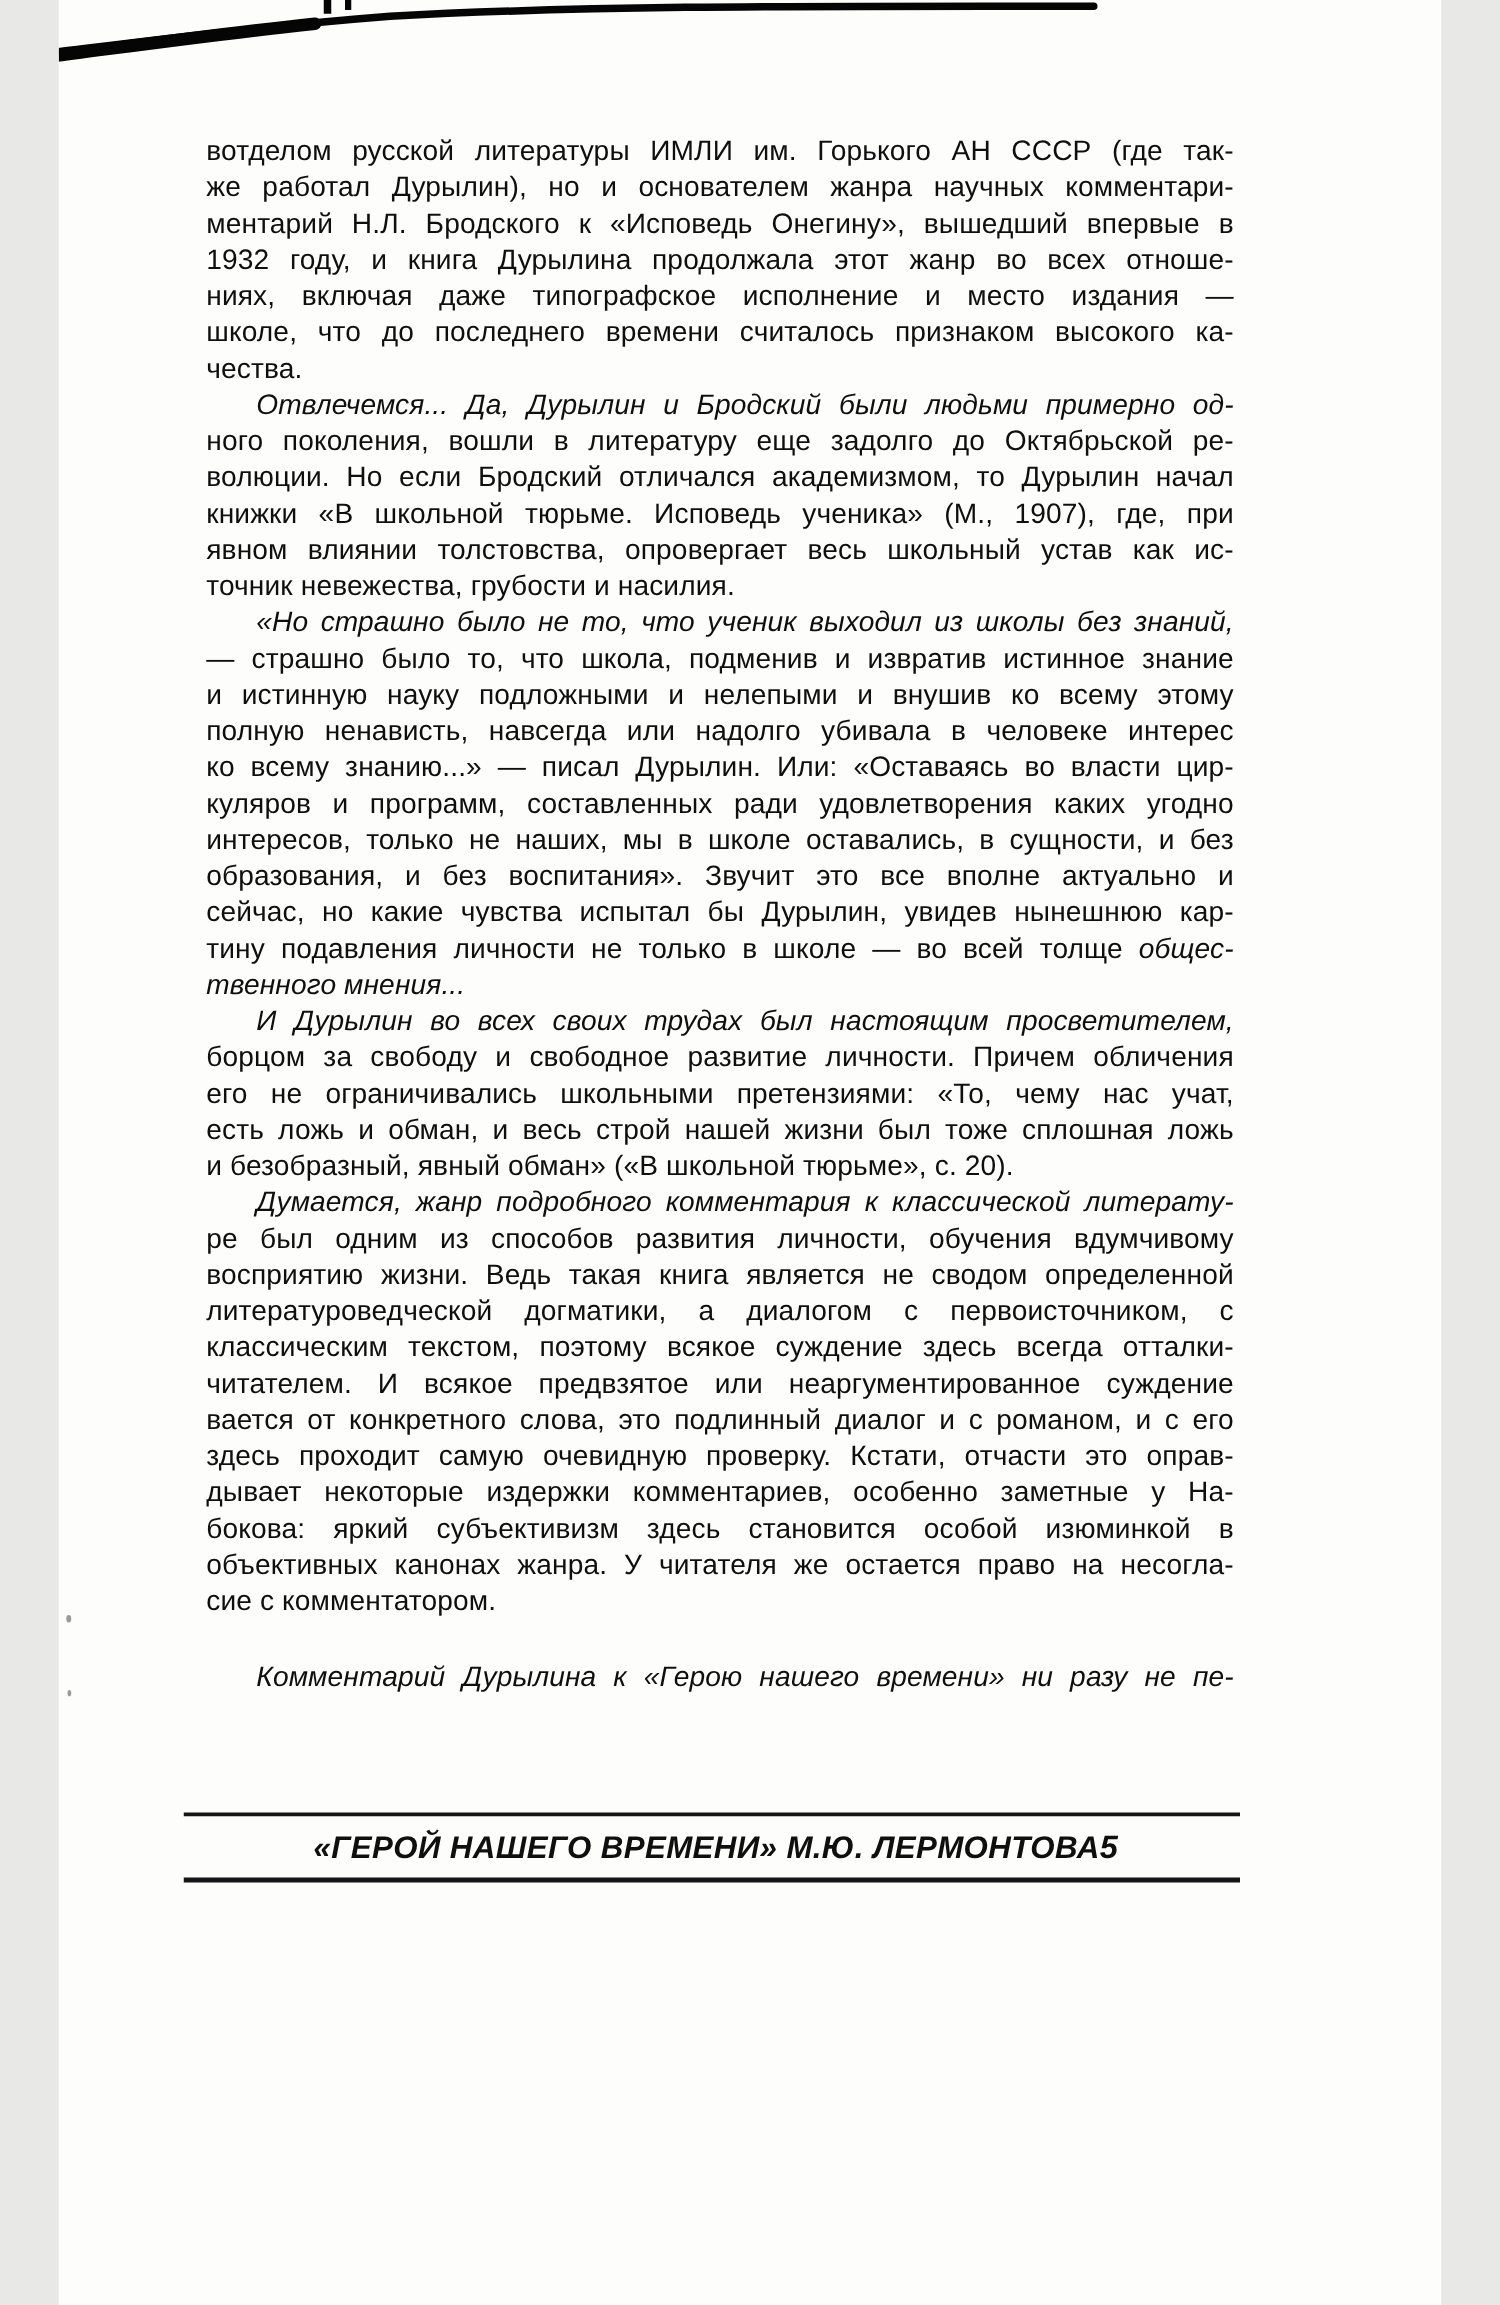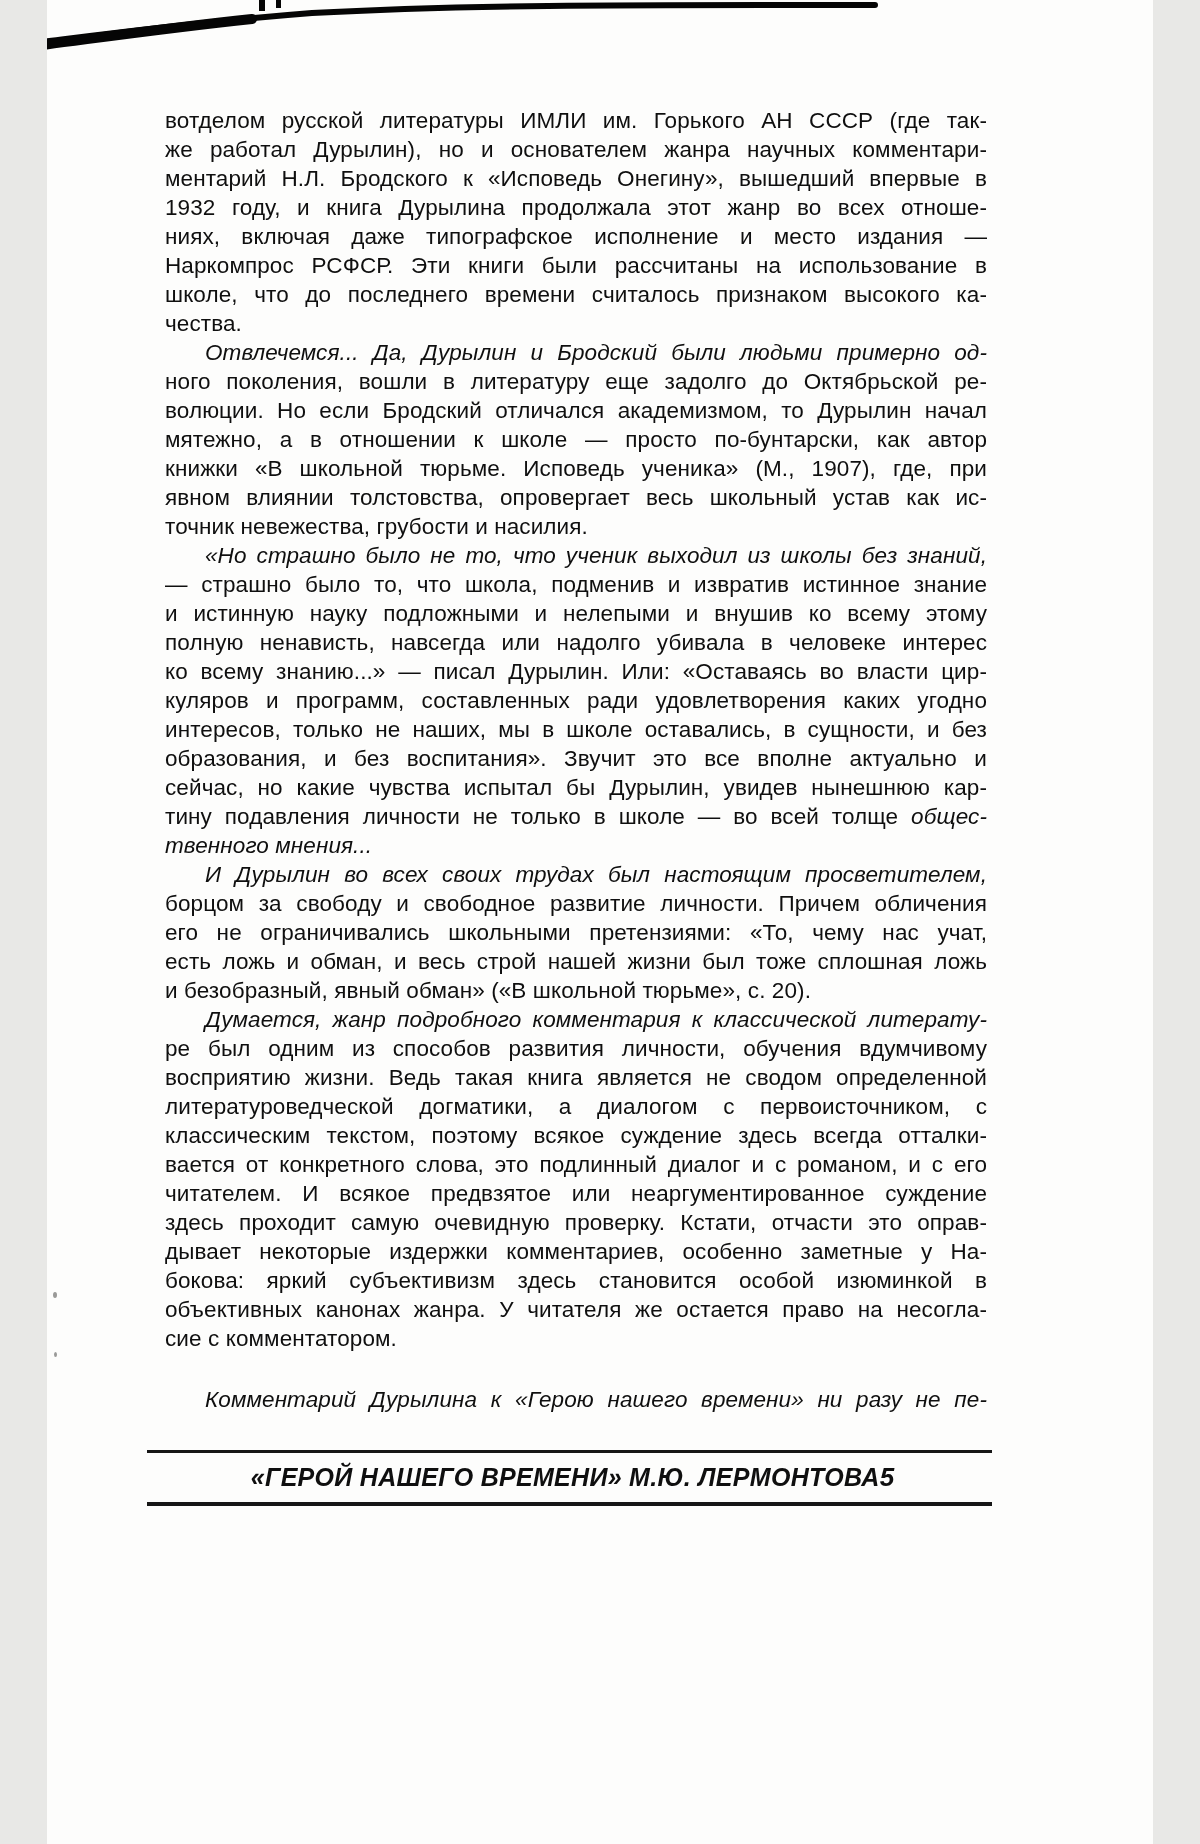--- a/index.html
+++ b/index.html
@@ -98,27 +98,25 @@
 
   <div class="speck s1"></div>
   <div class="speck s2"></div>
 
   <div class="body-text">
       <div class="line"><span>вотделом русской литературы ИМЛИ им. Горького АН СССР (где так-</span></div>
       <div class="line"><span>же работал Дурылин), но и основателем жанра научных комментари-</span></div>
       <div class="line"><span>ментарий Н.Л. Бродского к «Исповедь Онегину», вышедший впервые в</span></div>
       <div class="line"><span>1932 году, и книга Дурылина продолжала этот жанр во всех отноше-</span></div>
       <div class="line"><span>ниях, включая даже типографское исполнение и место издания —</span></div>
-      <div class="line"><span>Наркомпрос РСФСР. Эти книги были рассчитаны на использование в</span></div>
       <div class="line"><span>школе, что до последнего времени считалось признаком высокого ка-</span></div>
       <div class="line end"><span>чества.</span></div>
       <div class="line indent"><span>Отвлечемся... Да, Дурылин и Бродский были людьми примерно од-</span></div>
       <div class="line"><span>ного поколения, вошли в литературу еще задолго до Октябрьской ре-</span></div>
       <div class="line"><span>волюции. Но если Бродский отличался академизмом, то Дурылин начал</span></div>
-      <div class="line"><span>мятежно, а в отношении к школе — просто по-бунтарски, как автор</span></div>
       <div class="line"><span>книжки «В школьной тюрьме. Исповедь ученика» (М., 1907), где, при</span></div>
       <div class="line"><span>явном влиянии толстовства, опровергает весь школьный устав как ис-</span></div>
       <div class="line end"><span>точник невежества, грубости и насилия.</span></div>
       <div class="line indent"><span>«Но страшно было не то, что ученик выходил из школы без знаний,</span></div>
       <div class="line"><span>— страшно было то, что школа, подменив и извратив истинное знание</span></div>
       <div class="line"><span>и истинную науку подложными и нелепыми и внушив ко всему этому</span></div>
       <div class="line"><span>полную ненависть, навсегда или надолго убивала в человеке интерес</span></div>
       <div class="line"><span>ко всему знанию...» — писал Дурылин. Или: «Оставаясь во власти цир-</span></div>
       <div class="line"><span>куляров и программ, составленных ради удовлетворения каких угодно</span></div>
       <div class="line"><span>интересов, только не наших, мы в школе оставались, в сущности, и без</span></div>
@@ -129,22 +127,22 @@
       <div class="line indent"><span>И Дурылин во всех своих трудах был настоящим просветителем,</span></div>
       <div class="line"><span>борцом за свободу и свободное развитие личности. Причем обличения</span></div>
       <div class="line"><span>его не ограничивались школьными претензиями: «То, чему нас учат,</span></div>
       <div class="line"><span>есть ложь и обман, и весь строй нашей жизни был тоже сплошная ложь</span></div>
       <div class="line end"><span>и безобразный, явный обман» («В школьной тюрьме», с. 20).</span></div>
       <div class="line indent"><span>Думается, жанр подробного комментария к классической литерату-</span></div>
       <div class="line"><span>ре был одним из способов развития личности, обучения вдумчивому</span></div>
       <div class="line"><span>восприятию жизни. Ведь такая книга является не сводом определенной</span></div>
       <div class="line"><span>литературоведческой догматики, а диалогом с первоисточником, с</span></div>
       <div class="line"><span>классическим текстом, поэтому всякое суждение здесь всегда отталки-</span></div>
+      <div class="line"><span>читателем. И всякое предвзятое или неаргументированное суждение</span></div>
       <div class="line"><span>вается от конкретного слова, это подлинный диалог и с романом, и с его</span></div>
-      <div class="line"><span>читателем. И всякое предвзятое или неаргументированное суждение</span></div>
       <div class="line"><span>здесь проходит самую очевидную проверку. Кстати, отчасти это оправ-</span></div>
       <div class="line"><span>дывает некоторые издержки комментариев, особенно заметные у На-</span></div>
       <div class="line"><span>бокова: яркий субъективизм здесь становится особой изюминкой в</span></div>
       <div class="line"><span>объективных канонах жанра. У читателя же остается право на несогла-</span></div>
       <div class="line end"><span>сие с комментатором.</span></div>
       <div class="line indent gap"><span>Комментарий Дурылина к «Герою нашего времени» ни разу не пе-</span></div>
     </div>
 
   <div class="footer">
     <div class="rule top"></div>

